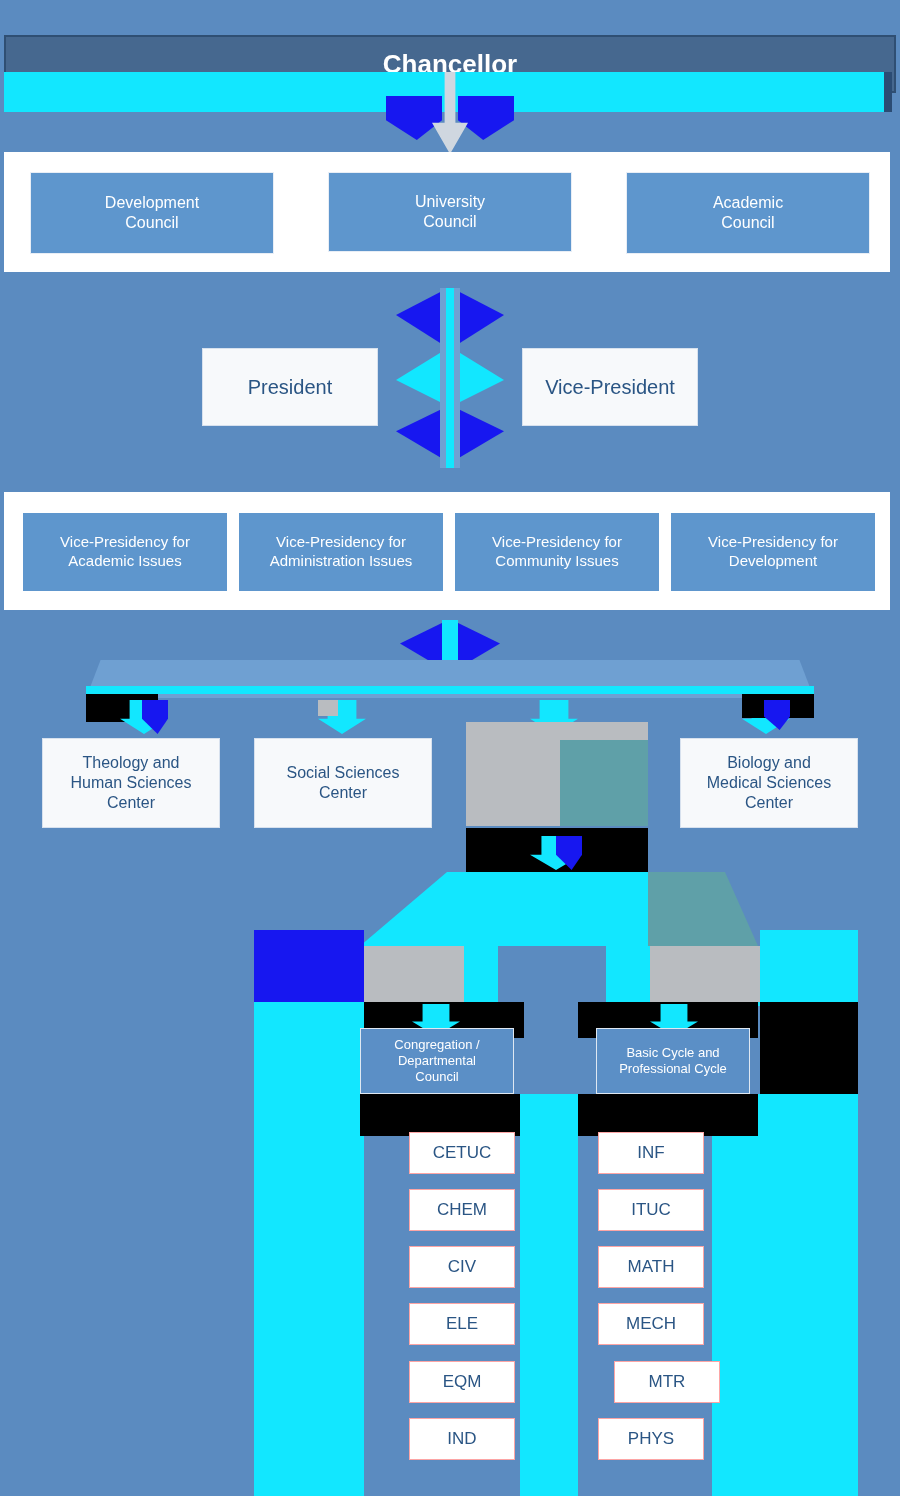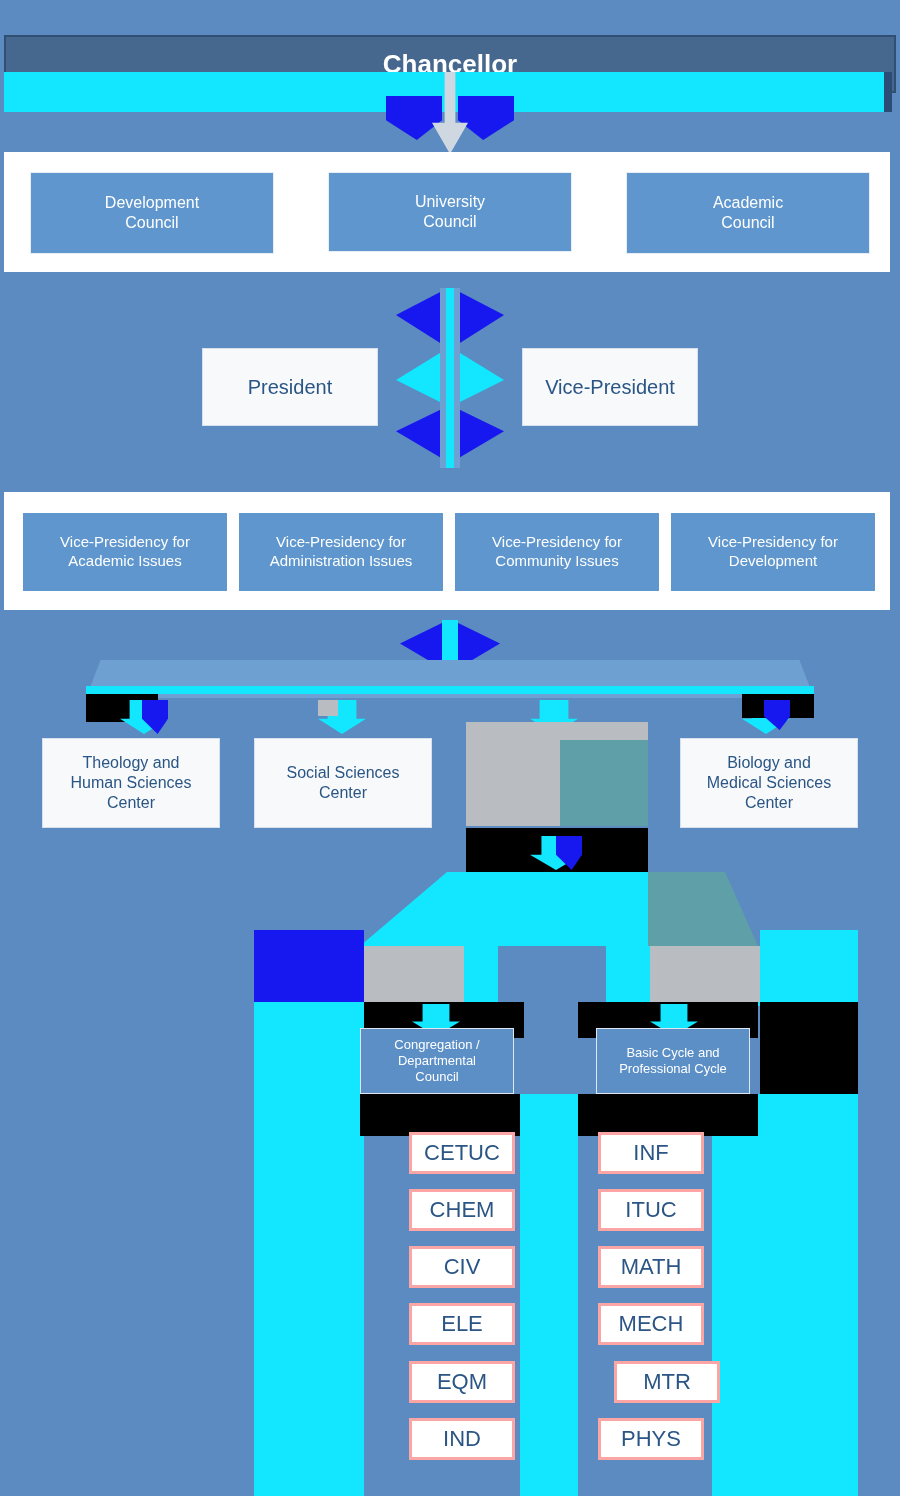--- a/index.html
+++ b/index.html
@@ -98,23 +98,23 @@
 
   .council2 {
     background: #5b8fc6;
     border: 1px solid #dfe8f2;
     color: #ffffff;
     font-size: 13px;
   }
 
   .dept {
     background: #ffffff;
-    border: 3px solid #fca5a5;
+    border: 1px solid #fca5a5;
     color: #2a5584;
-    font-size: 22px;
+    font-size: 17px;
   }
 
   
   .art {
     position: absolute;
   }
   .glyph-cyan { background: #12e7ff; }
   .glyph-blue { background: #1717f0; }
   .glyph-black { background: #000000; }
   .glyph-gray { background: #b9bcc0; }

